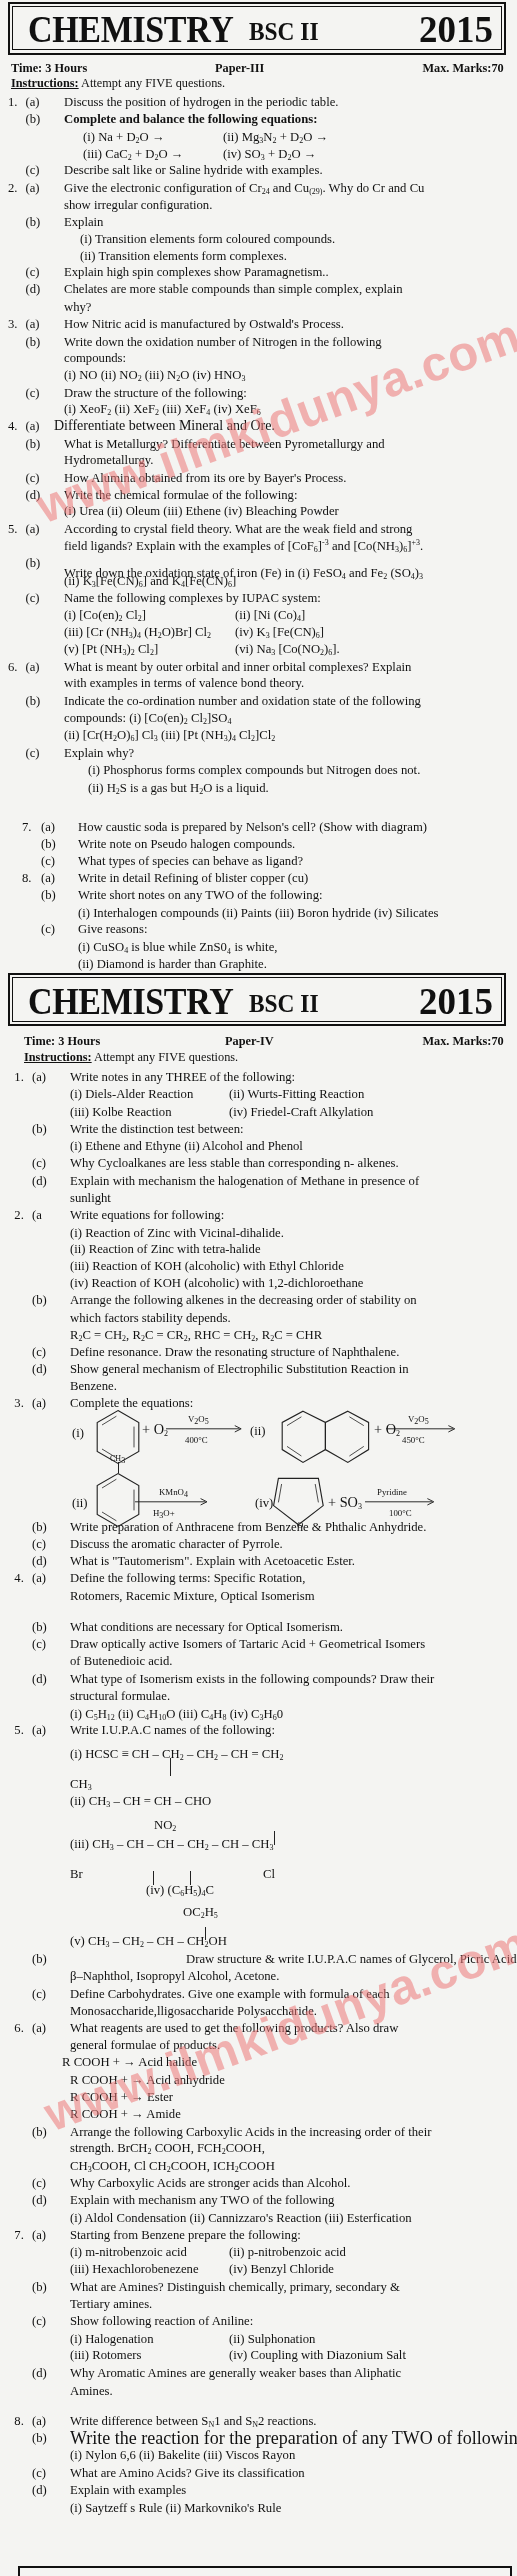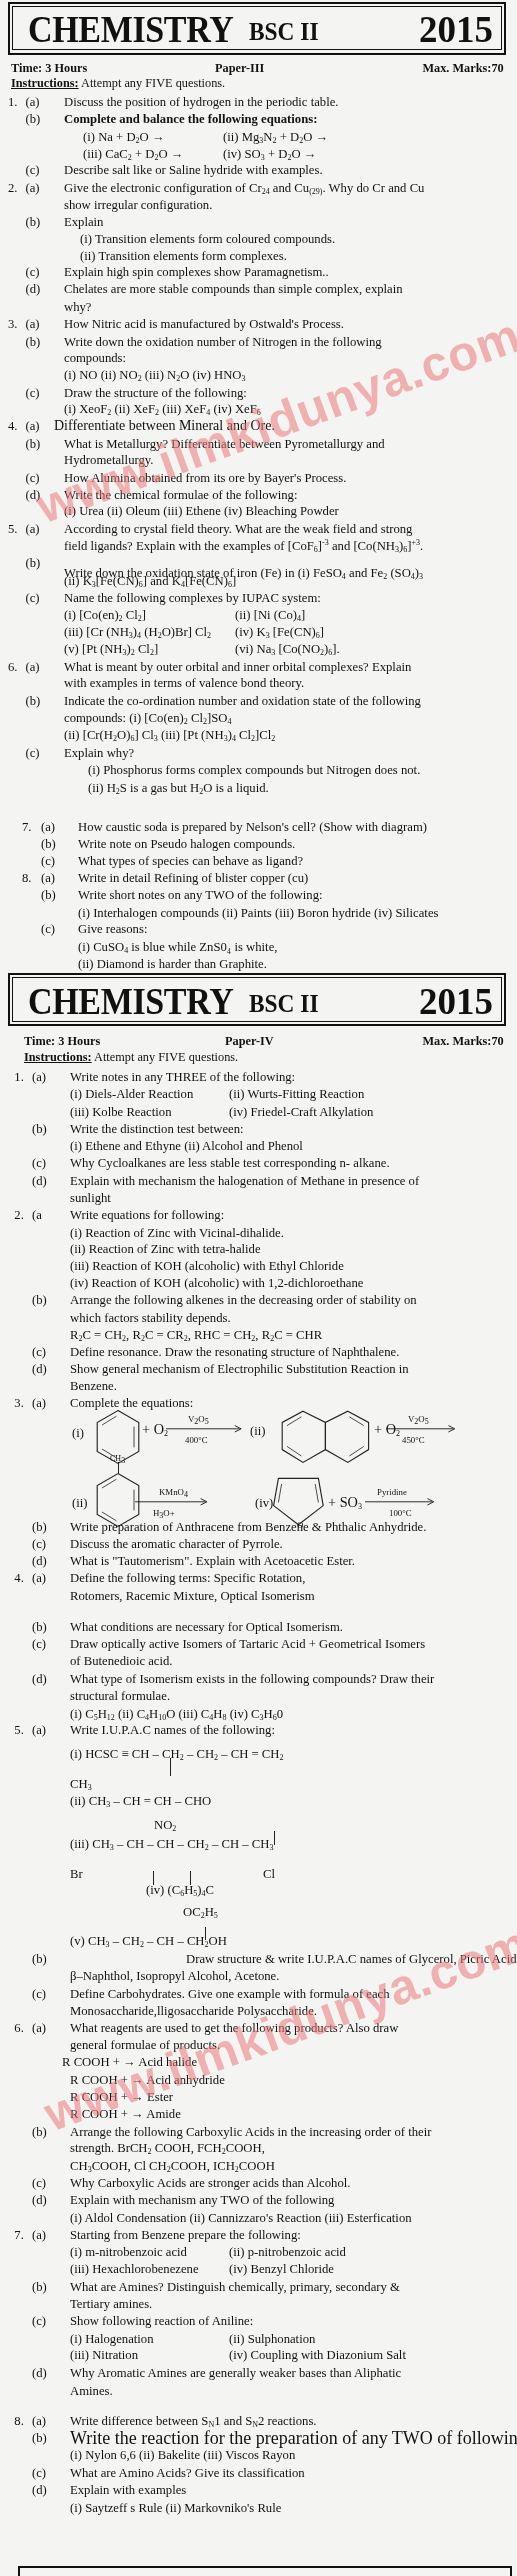--- a/index.html
+++ b/index.html
@@ -148,21 +148,21 @@
       <span class="lab" style="left: 32px; top: 1069px;">(a)</span>
       <span class="ln" style="left: 70px; top: 1069px; font-size: 12.7px;">Write notes in any THREE of the following:</span>
       <span class="ln" style="left: 70px; top: 1086px; font-size: 12.7px;">(i)    Diels-Alder Reaction</span>
       <span class="ln" style="left: 229px; top: 1086px; font-size: 12.7px;">(ii)    Wurts-Fitting Reaction</span>
       <span class="ln" style="left: 70px; top: 1104px; font-size: 12.7px;">(iii)  Kolbe Reaction</span>
       <span class="ln" style="left: 229px; top: 1104px; font-size: 12.7px;">(iv)    Friedel-Craft Alkylation</span>
       <span class="lab" style="left: 32px; top: 1121px;">(b)</span>
       <span class="ln" style="left: 70px; top: 1121px; font-size: 12.7px;">Write the distinction test between:</span>
       <span class="ln" style="left: 70px; top: 1138px; font-size: 12.7px;">(i)  Ethene and Ethyne    (ii)   Alcohol and Phenol</span>
       <span class="lab" style="left: 32px; top: 1155px;">(c)</span>
-      <span class="ln" style="left: 70px; top: 1155px; font-size: 12.7px;">Why Cycloalkanes are less stable test corresponding n- alkane.</span>
+      <span class="ln" style="left: 70px; top: 1155px; font-size: 12.7px;">Why Cycloalkanes are less stable than corresponding n- alkenes.</span>
       <span class="lab" style="left: 32px; top: 1173px;">(d)</span>
       <span class="ln" style="left: 70px; top: 1173px; font-size: 12.7px;">Explain with mechanism the halogenation of Methane in presence of</span>
       <span class="ln" style="left: 70px; top: 1190px; font-size: 12.7px;">sunlight</span>
       <span class="num" style="left: 14.3px; top: 1207px;">2.</span>
       <span class="lab" style="left: 32px; top: 1207px;">(a</span>
       <span class="ln" style="left: 70px; top: 1207px; font-size: 12.7px;">Write equations for following:</span>
       <span class="ln" style="left: 70px; top: 1225px; font-size: 12.7px;">(i)    Reaction of Zinc with Vicinal-dihalide.</span>
       <span class="ln" style="left: 70px; top: 1241px; font-size: 12.7px;">(ii)   Reaction of Zinc with tetra-halide</span>
       <span class="ln" style="left: 70px; top: 1258px; font-size: 12.7px;">(iii)  Reaction of KOH (alcoholic) with Ethyl Chloride</span>
       <span class="ln" style="left: 70px; top: 1275px; font-size: 12.7px;">(iv)   Reaction of KOH (alcoholic) with 1,2-dichloroethane</span>
@@ -257,21 +257,21 @@
       <span class="ln" style="left: 229px; top: 2244px; font-size: 12.7px;">(ii)     p-nitrobenzoic acid</span>
       <span class="ln" style="left: 70px; top: 2261px; font-size: 12.7px;">(iii)  Hexachlorobenezene</span>
       <span class="ln" style="left: 229px; top: 2261px; font-size: 12.7px;">(iv)     Benzyl Chloride</span>
       <span class="lab" style="left: 32px; top: 2279px;">(b)</span>
       <span class="ln" style="left: 70px; top: 2279px; font-size: 12.7px;">What are Amines? Distinguish chemically, primary, secondary &amp;</span>
       <span class="ln" style="left: 70px; top: 2296px; font-size: 12.7px;">Tertiary amines.</span>
       <span class="lab" style="left: 32px; top: 2313px;">(c)</span>
       <span class="ln" style="left: 70px; top: 2313px; font-size: 12.7px;">Show following reaction of Aniline:</span>
       <span class="ln" style="left: 70px; top: 2331px; font-size: 12.7px;">(i)    Halogenation</span>
       <span class="ln" style="left: 229px; top: 2331px; font-size: 12.7px;">(ii)    Sulphonation</span>
-      <span class="ln" style="left: 70px; top: 2347px; font-size: 12.7px;">(iii)  Nitration</span>
+      <span class="ln" style="left: 70px; top: 2347px; font-size: 12.7px;">(iii)  Rotomers</span>
       <span class="ln" style="left: 229px; top: 2347px; font-size: 12.7px;">(iv)   Coupling with Diazonium Salt</span>
       <span class="lab" style="left: 32px; top: 2365px;">(d)</span>
       <span class="ln" style="left: 70px; top: 2365px; font-size: 12.7px;">Why Aromatic Amines are generally weaker bases than Aliphatic</span>
       <span class="ln" style="left: 70px; top: 2383px; font-size: 12.7px;">Amines.</span>
       <span class="num" style="left: 14.3px; top: 2413px;">8.</span>
       <span class="lab" style="left: 32px; top: 2413px;">(a)</span>
       <span class="ln" style="left: 70px; top: 2413px; font-size: 12.7px;">Write difference between S<sub>N</sub>1 and S<sub>N</sub>2 reactions.</span>
       <span class="lab" style="left: 32px; top: 2430px;">(b)</span>
       <span class="ln" style="left: 70px; top: 2430px; font-size: 18px;">Write the reaction for the preparation of any TWO of following:</span>
       <span class="ln" style="left: 70px; top: 2447px; font-size: 12.7px;">(i)  Nylon 6,6    (ii) Bakelite     (iii) Viscos Rayon</span>

